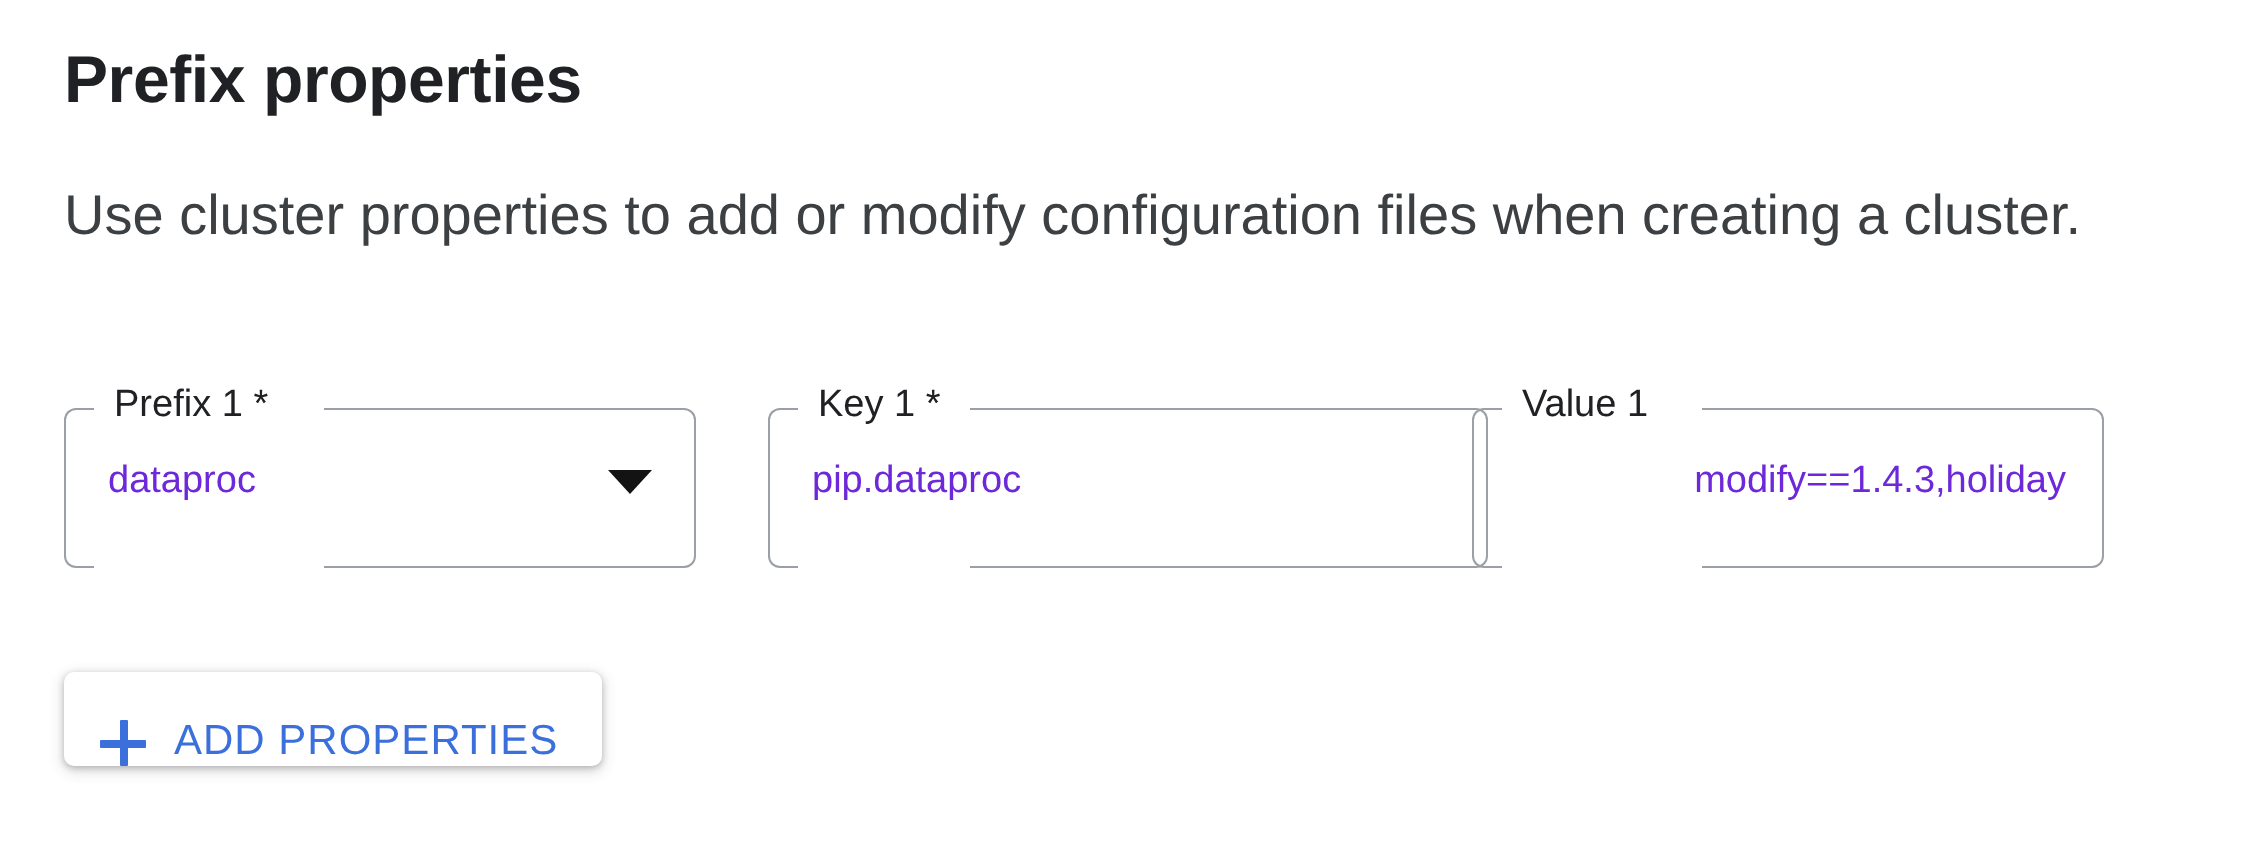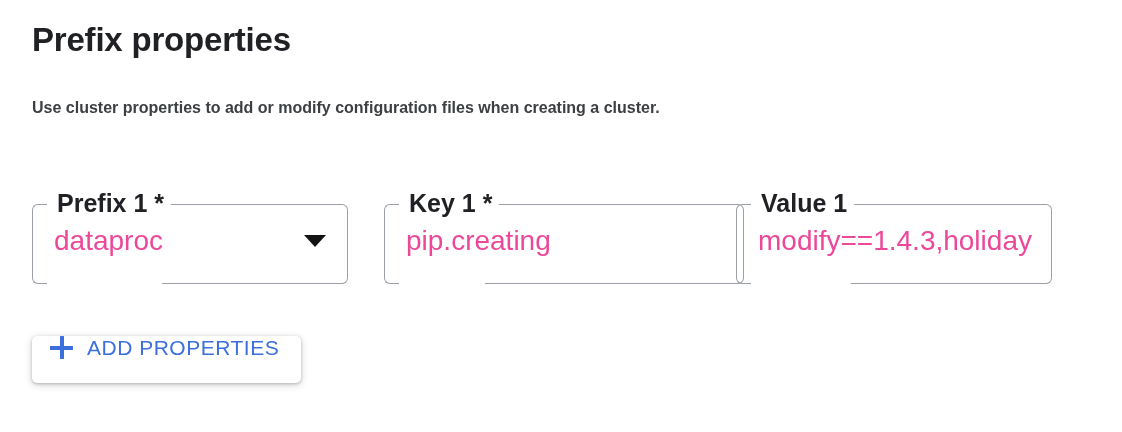--- a/index.html
+++ b/index.html
@@ -31,23 +31,23 @@
     font-weight: 700;
     letter-spacing: -0.2px;
     color: #202124;
     white-space: nowrap;
   }
 
   .page-description {
     position: absolute;
     left: 32px;
     top: 94px;
-    font-size: 16px;
+    font-size: 28px;
     line-height: 28px;
-    font-weight: 700;
+    font-weight: 400;
     color: #3c4043;
     white-space: nowrap;
   }
 
   
   .field-row {
     position: absolute;
     left: 32px;
     top: 204px;
     width: 1060px;
@@ -56,21 +56,21 @@
 
   .field {
     position: absolute;
     top: 0;
     height: 80px;
     box-sizing: border-box;
   }
 
   .field-prefix { left: 0px;   width: 316px; }
   .field-key    { left: 352px; width: 360px; }
-  .field-value  { left: 704px; width: 316px; }
+  .field-value  { left: 704px; width: 316px; text-align: right; }
 
   
   .outline {
     position: absolute;
     inset: 0;
     display: flex;
     pointer-events: none;
   }
   .outline-lead {
     width: 14px;
@@ -91,23 +91,23 @@
     flex: 1 1 auto;
     border: 1px solid #9aa0a6;
     border-left: none;
     border-radius: 0 6px 6px 0;
   }
 
   .field-label {
     position: absolute;
     top: -12px;
     left: 20px;
-    font-size: 25px;
+    font-size: 19px;
     line-height: 22px;
-    font-weight: 700;
+    font-weight: 400;
     color: #202124;
     background: #ffffff;
     padding: 0 7px 0 5px;
     white-space: nowrap;
     z-index: 2;
   }
 
   .field-control {
     position: absolute;
     left: 1px;
@@ -115,24 +115,24 @@
     top: 14px;
     height: 46px;
     display: flex;
     align-items: center;
     padding: 0 18px 0 21px;
     box-sizing: border-box;
     overflow: hidden;
   }
 
   .field-text {
-    font-size: 28px;
+    font-size: 19px;
     line-height: 30px;
     font-weight: 400;
-    color: #ec4899;
+    color: #6d28d9;
     white-space: nowrap;
     flex: 1 1 auto;
     overflow: hidden;
   }
 
   .select-caret {
     flex: 0 0 auto;
     margin-left: 10px;
     margin-right: 3px;
     width: 0;
@@ -143,21 +143,21 @@
   }
 
   
   .add-button {
     position: absolute;
     left: 32px;
     top: 336px;
     height: 47px;
     padding: 0 22px 0 18px;
     display: inline-flex;
-    align-items: flex-start;
+    align-items: flex-end;
     gap: 14px;
     background: #ffffff;
     border: none;
     border-radius: 5px;
     box-shadow: 0 1px 3px rgba(60,64,67,0.30), 0 2px 7px 1px rgba(60,64,67,0.16);
     cursor: pointer;
     font-family: "Liberation Sans", sans-serif;
   }
   .add-button-icon {
     position: relative;
@@ -218,21 +218,21 @@
     </div>
 
     <div class="field field-key">
       <div class="outline">
         <span class="outline-lead"></span>
         <span class="outline-notch gap" style="width:86px"></span>
         <span class="outline-trail"></span>
       </div>
       <label class="field-label">Key 1 *</label>
       <div class="field-control">
-        <span class="field-text">pip.creating</span>
+        <span class="field-text">pip.dataproc</span>
       </div>
     </div>
 
     <div class="field field-value">
       <div class="outline">
         <span class="outline-lead"></span>
         <span class="outline-notch gap" style="width:100px"></span>
         <span class="outline-trail"></span>
       </div>
       <label class="field-label">Value 1</label>

